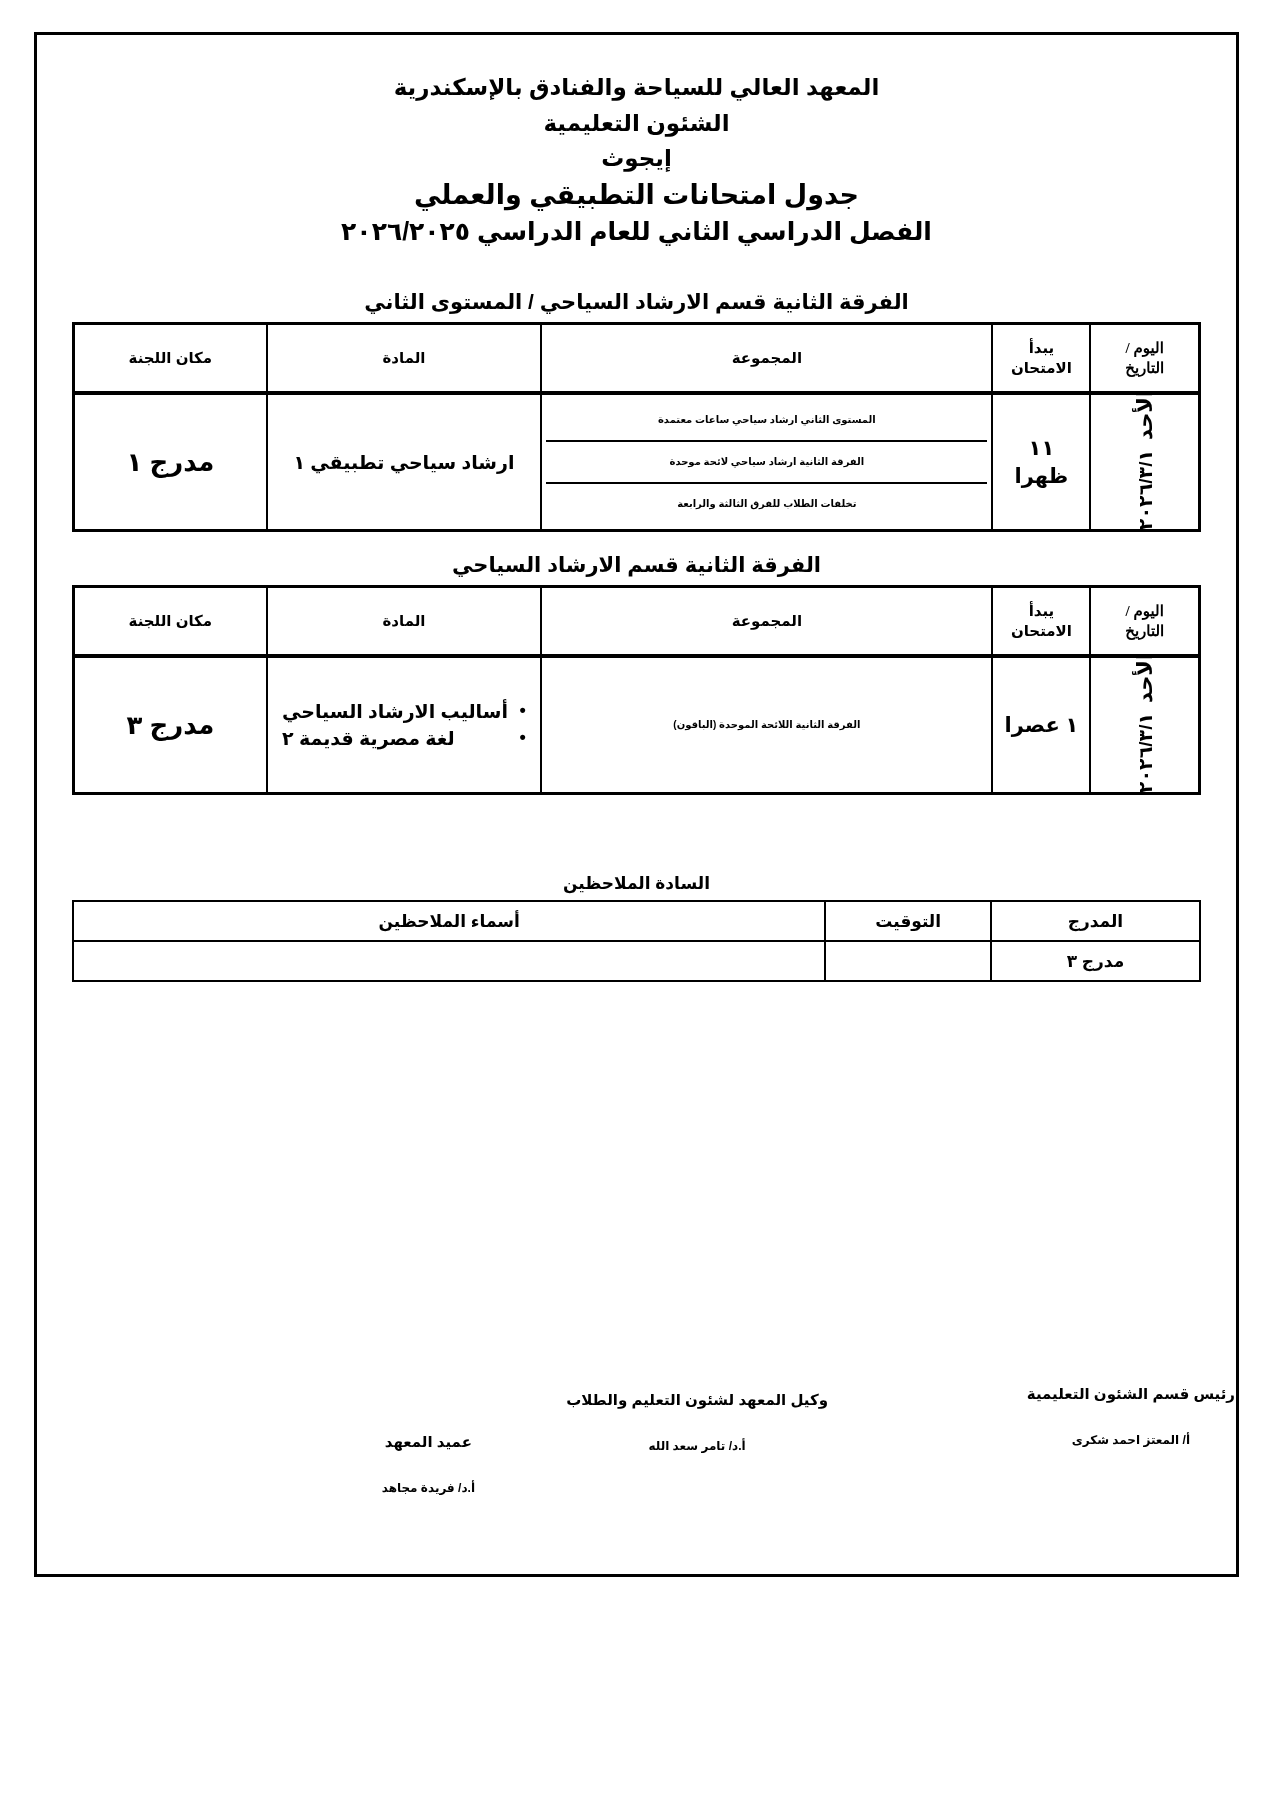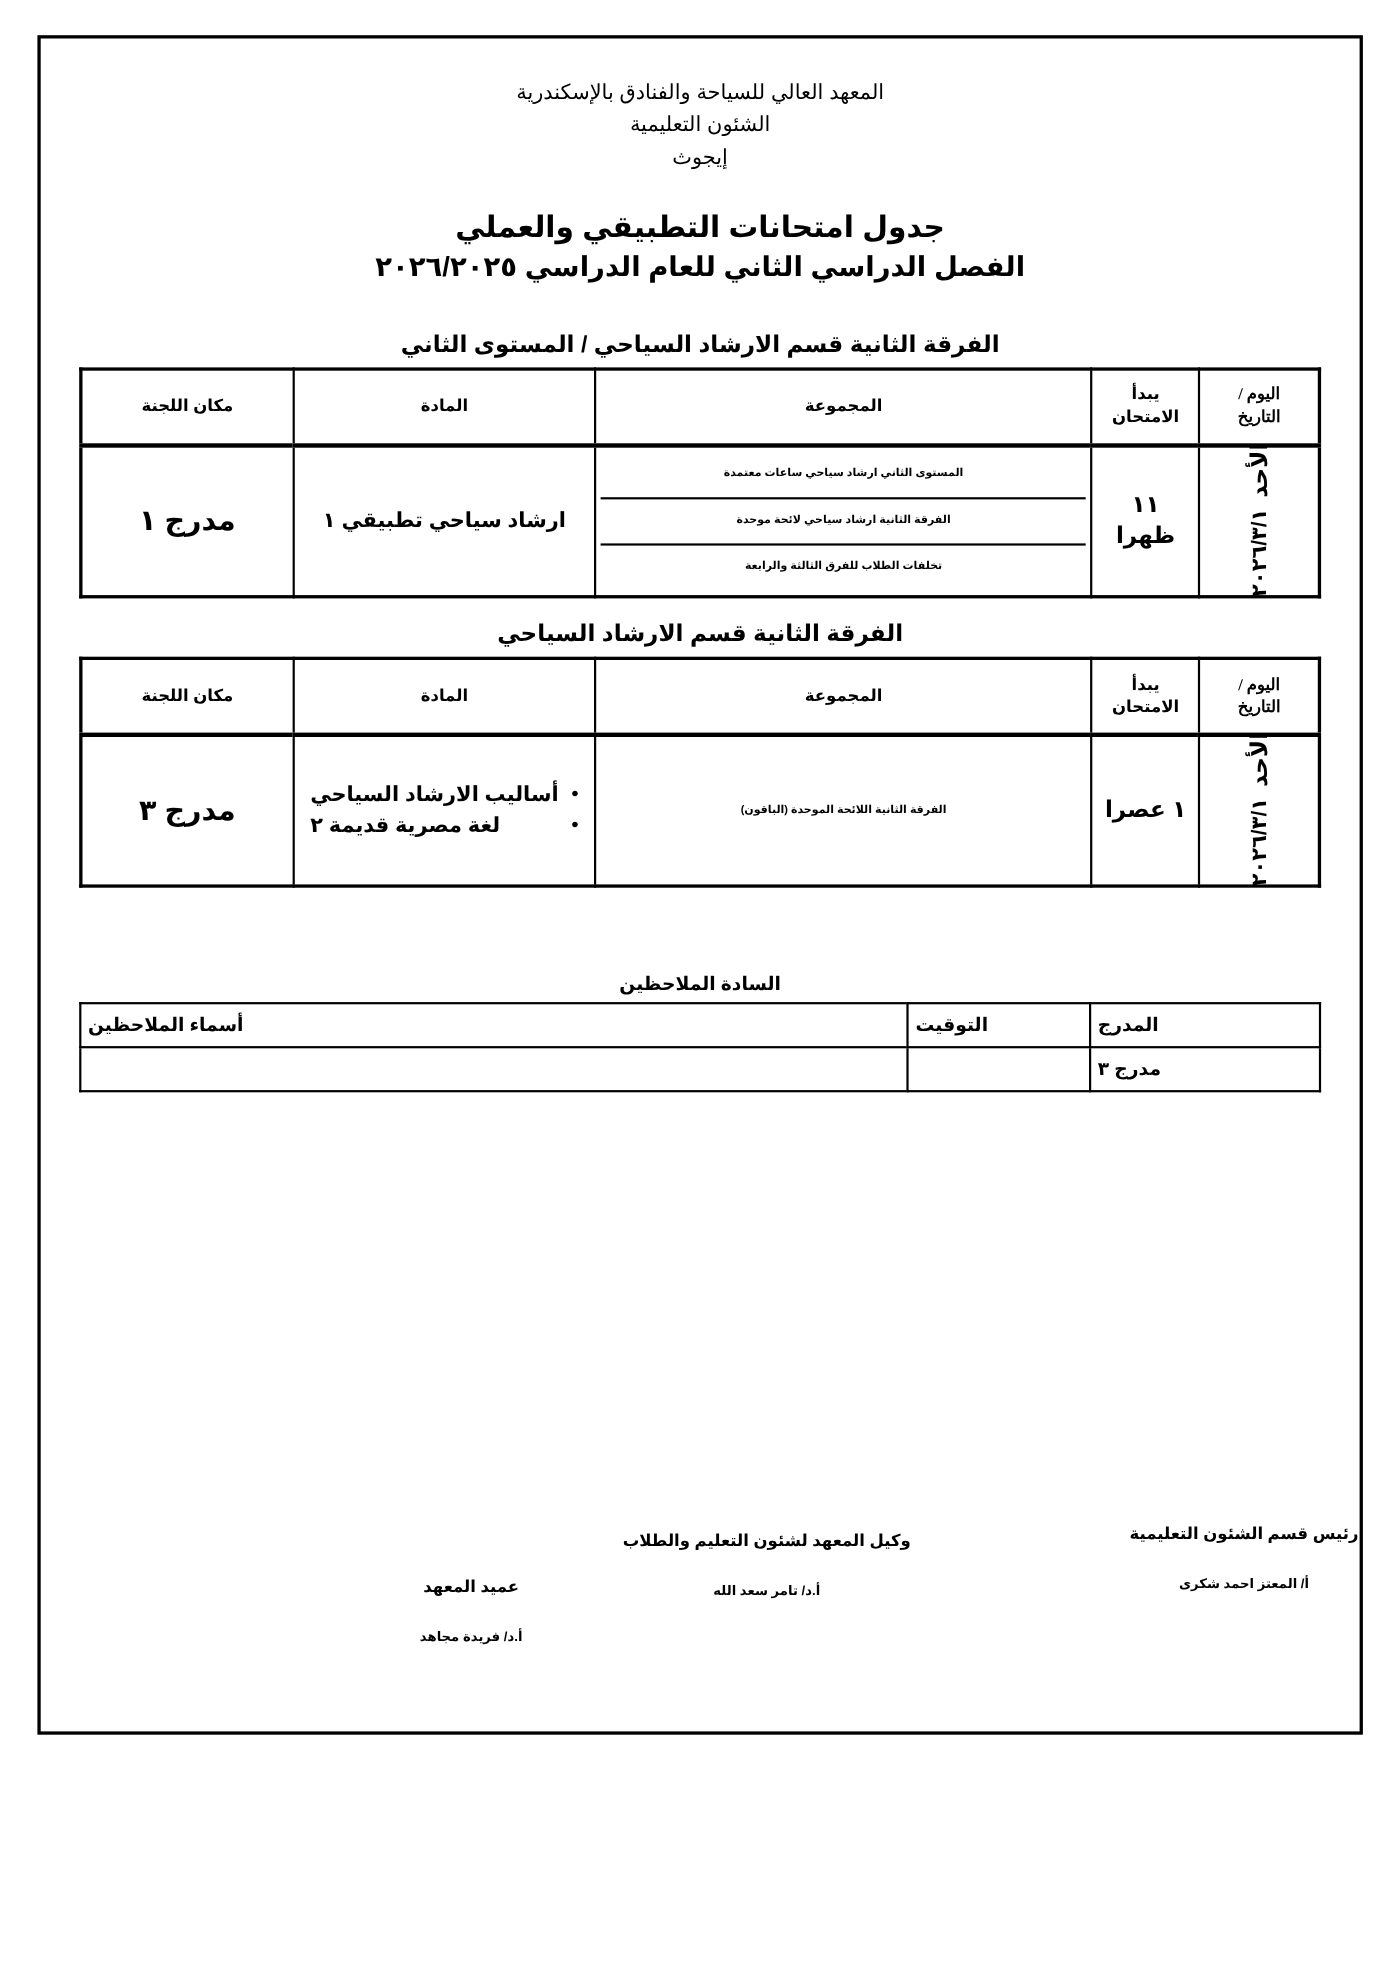--- a/index.html
+++ b/index.html
@@ -24,34 +24,34 @@
   }
   .content{
     position:relative;
     z-index:2;
     padding:18px 38px 0 38px;
   }
 
   
   .org-block{
     text-align:center;
-    font-weight:normal;
-    font-size:19px;
+    font-weight:bold;
+    font-size:23px;
     line-height:1.55;
     margin-top:22px;
     letter-spacing:0px;
   }
   .org-block div{white-space:nowrap;}
 
   .doc-title{
     text-align:center;
     font-weight:bold;
     font-size:27px;
     line-height:1.35;
-    margin-top:30px;
+    margin-top:0;
     letter-spacing:0.5px;
   }
   .doc-title .line2{
     font-size:25px;
     display:block;
     margin-top:2px;
   }
 
   
   .section-heading{
@@ -180,21 +180,21 @@
     width:100%;
     border-collapse:collapse;
     table-layout:fixed;
     border:2px solid #000;
   }
   table.observers th,table.observers td{
     border:2px solid #000;
     height:34px;
     font-size:17px;
     font-weight:bold;
-    text-align:left;
+    text-align:center;
     vertical-align:middle;
     padding:2px 6px;
   }
   .ob-hall{width:18%;}
   .ob-time{width:14%;}
   .ob-names{width:68%;}
 
   
   .signatures{
     position:absolute;

